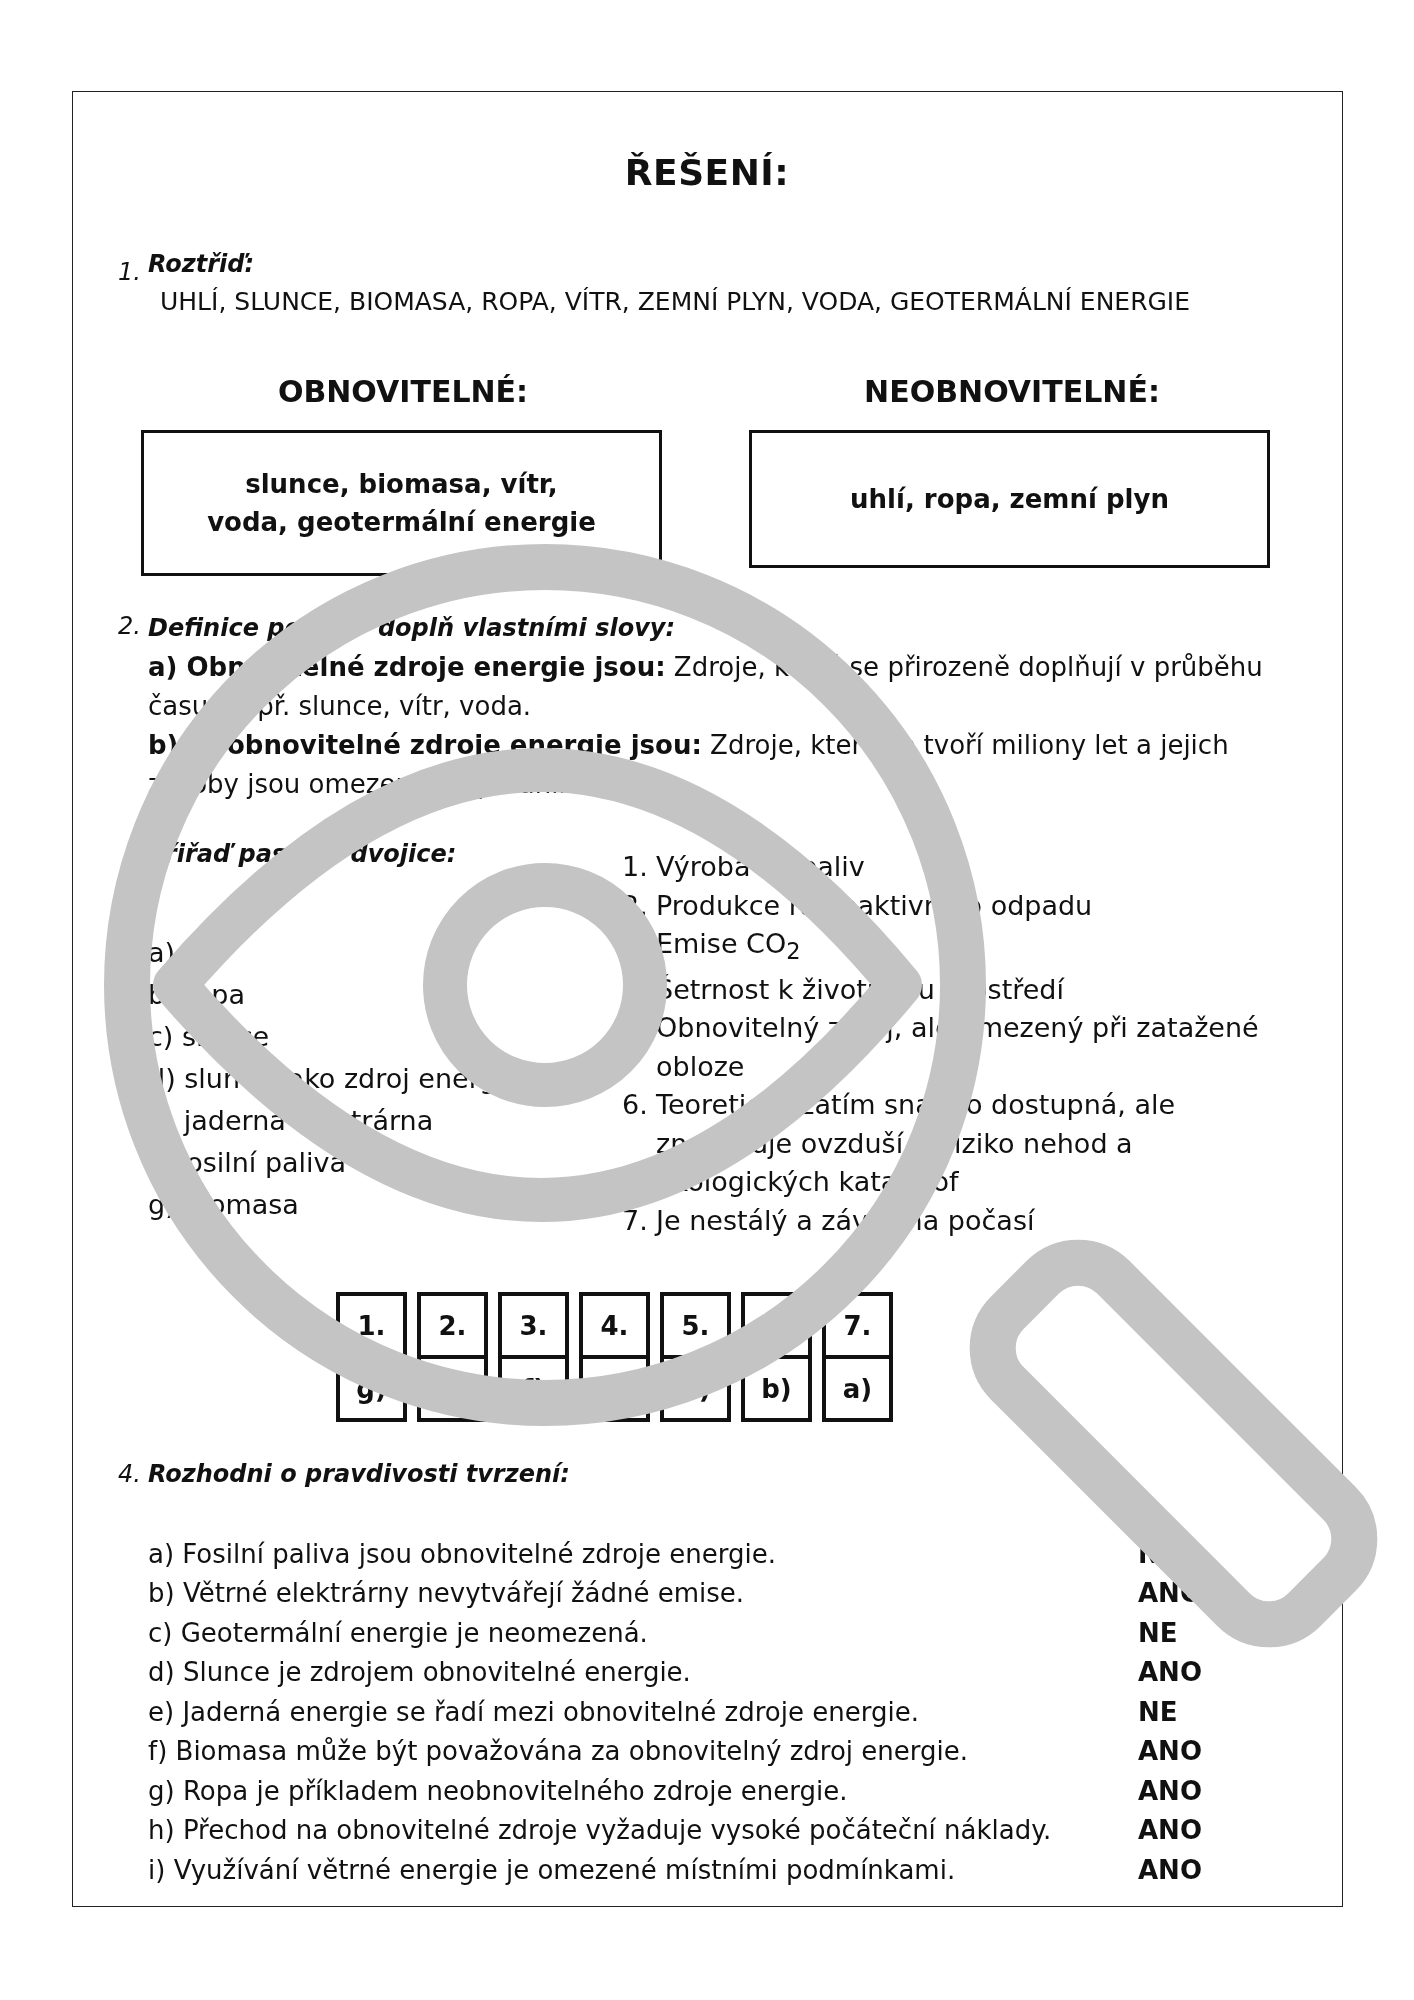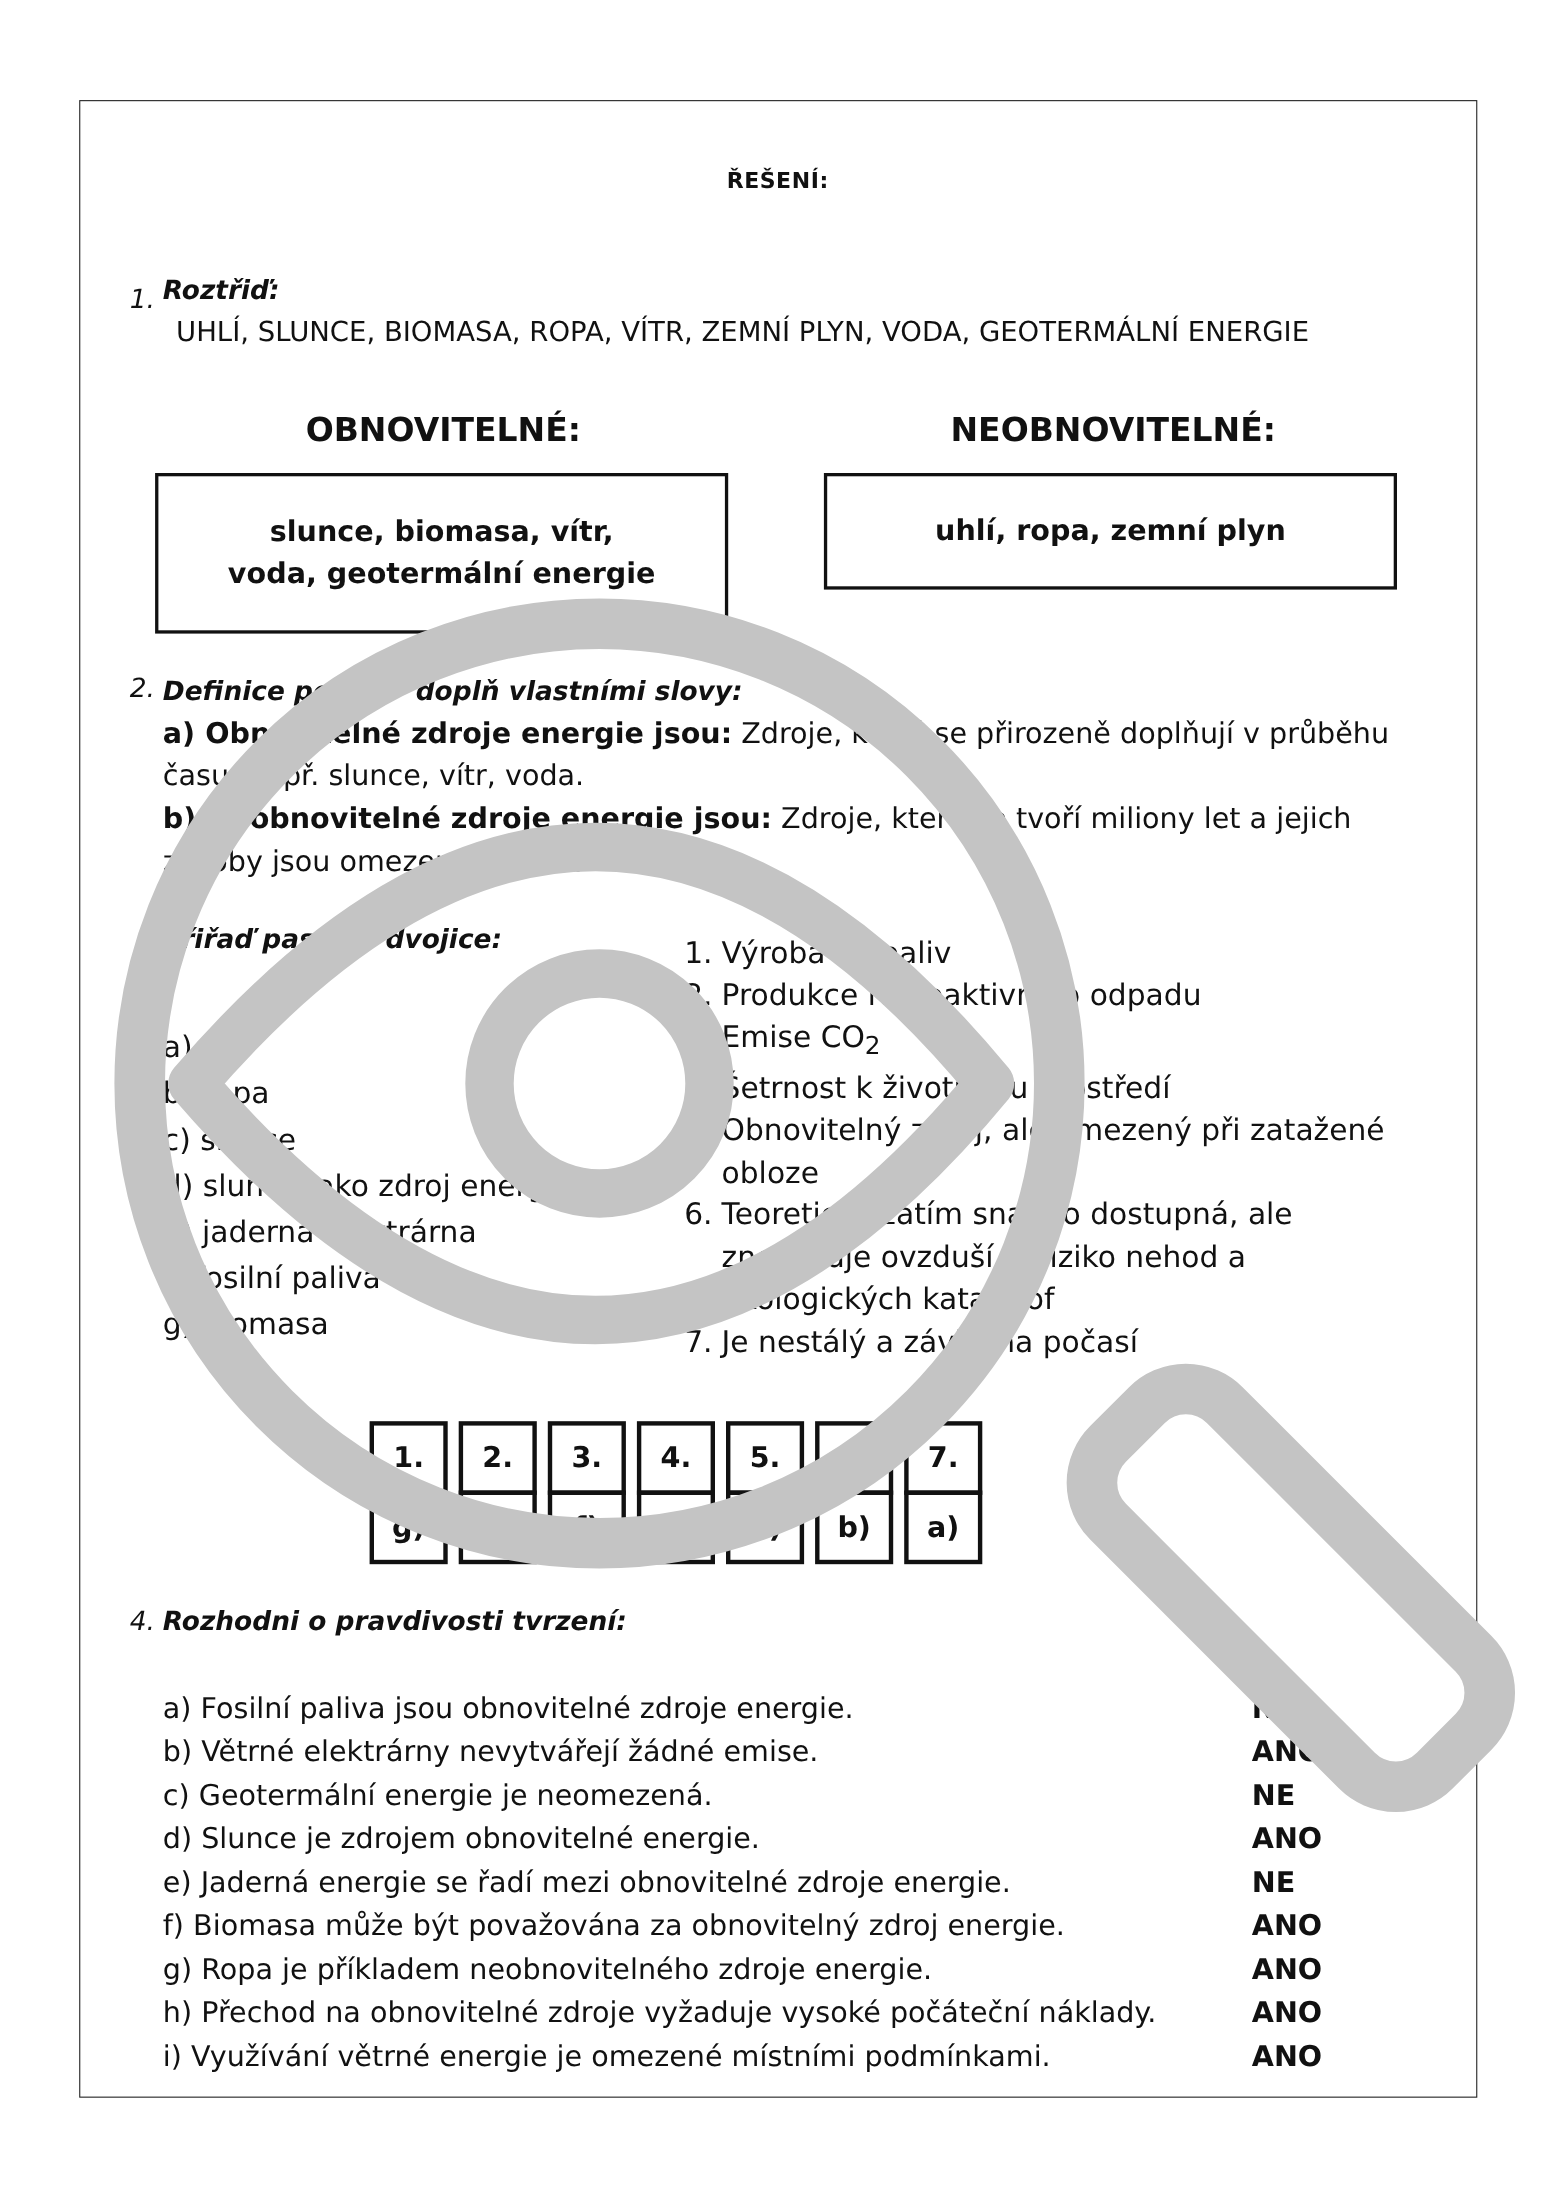--- a/index.html
+++ b/index.html
@@ -1,21 +1,21 @@
 <!DOCTYPE html>
 <html><head>
 <meta charset="utf-8">
 <style>
   html, body { margin: 0; padding: 0; background: #ffffff; }
   body { width: 1414px; height: 2000px; position: relative; overflow: hidden;
          font-family: "DejaVu Sans", "Liberation Sans", sans-serif; color: #111; }
   .frame { position: absolute; left: 72px; top: 91px; width: 1271px; height: 1816px;
            border: 1.5px solid #222; box-sizing: border-box; }
   .title { position: absolute; left: 0; right: 0; top: 152px; text-align: center;
-           font-weight: bold; font-size: 20px; letter-spacing: 0.5px; }
+           font-weight: bold; font-size: 36px; letter-spacing: 0.5px; }
   .num { position: absolute; font-style: italic; font-size: 24px; }
   .instr { position: absolute; font-style: italic; font-size: 24px; font-weight: bold; }
   .line { position: absolute; font-size: 26px; white-space: nowrap; }
   .hdr { position: absolute; font-weight: bold; font-size: 30px; text-align: center; }
   .box { position: absolute; border: 3px solid #111; box-sizing: border-box;
          display: flex; align-items: center; justify-content: center; text-align: center;
          font-weight: bold; font-size: 26px; line-height: 38px; }
   .match-col { position: absolute; font-size: 27px; line-height: 42px; }
   .match-col .row { white-space: nowrap; }
   .right-col { position: absolute; left: 622px; top: 848px; width: 640px; font-size: 27px; line-height: 38.5px; }
@@ -45,21 +45,21 @@
 
 <div class="hdr" style="left:143px; width:520px; top:374px;">OBNOVITELNÉ:</div>
 <div class="hdr" style="left:752px; width:520px; top:374px;">NEOBNOVITELNÉ:</div>
 
 <div class="box" style="left:141px; top:430px; width:521px; height:146px;">
   <div>
     <div>slunce, biomasa, vítr,</div>
     <div>voda, geotermální energie</div>
   </div>
 </div>
-<div class="box" style="left:749px; top:430px; width:521px; height:106px;">
+<div class="box" style="left:749px; top:430px; width:521px; height:138px;">
   <div>uhlí, ropa, zemní plyn</div>
 </div>
 
 <div class="num" style="left:118px; top:612px;">2.</div>
 <div class="instr" style="left:148px; top:614px;">Definice pojmu - doplň vlastními slovy:</div>
 <div class="line" style="left:148px; top:652px;"><b>a) Obnovitelné zdroje energie jsou:</b><span> Zdroje, které se přirozeně doplňují v průběhu</span></div>
 <div class="line" style="left:148px; top:691px;">času, např. slunce, vítr, voda.</div>
 <div class="line" style="left:148px; top:730px;"><b>b) Neobnovitelné zdroje energie jsou:</b><span> Zdroje, které se tvoří miliony let a jejich</span></div>
 <div class="line" style="left:148px; top:769px;">zásoby jsou omezené, např. uhlí.</div>
 

